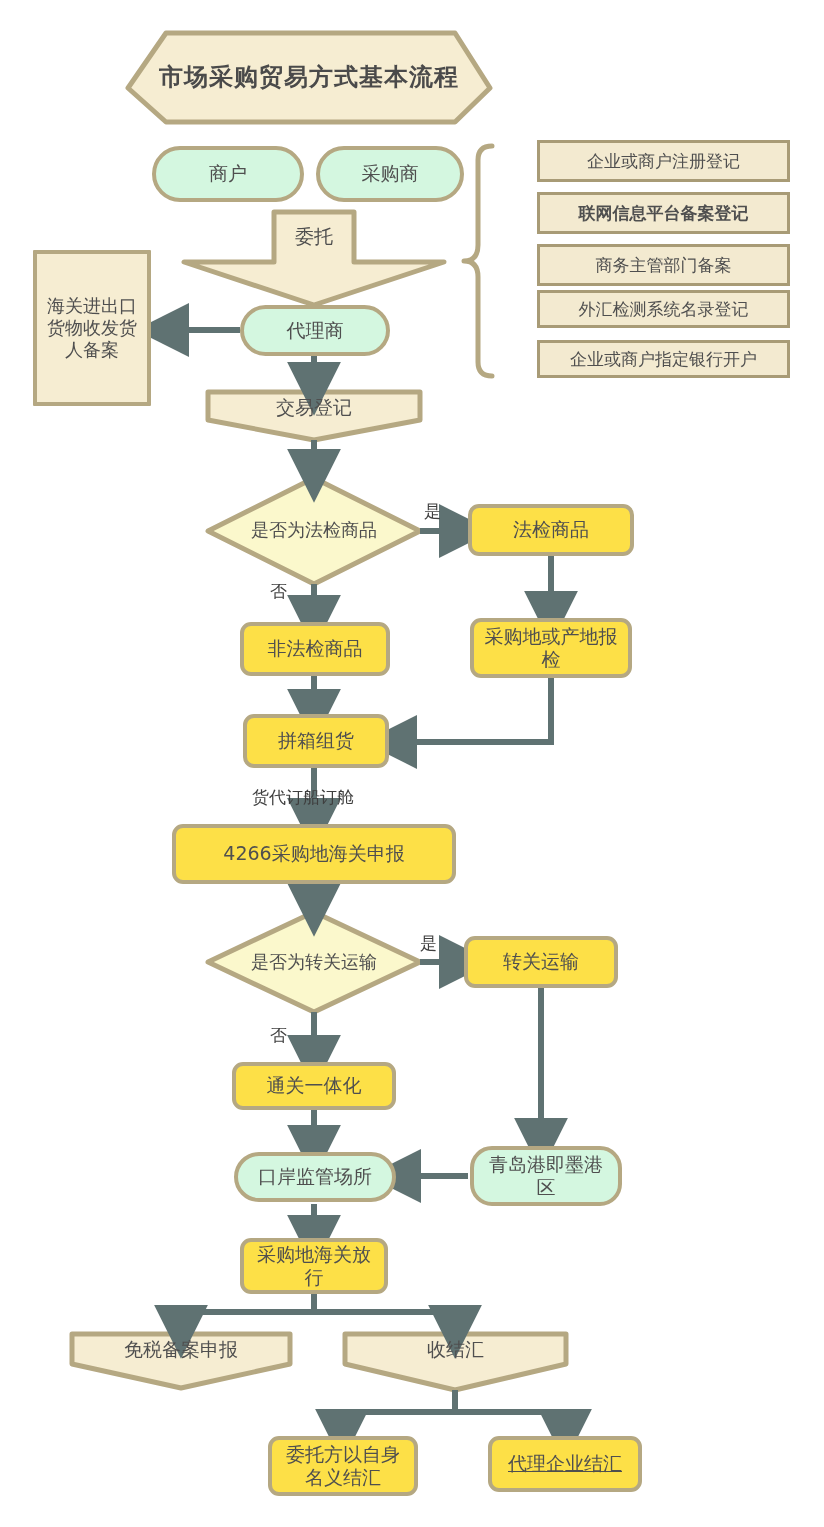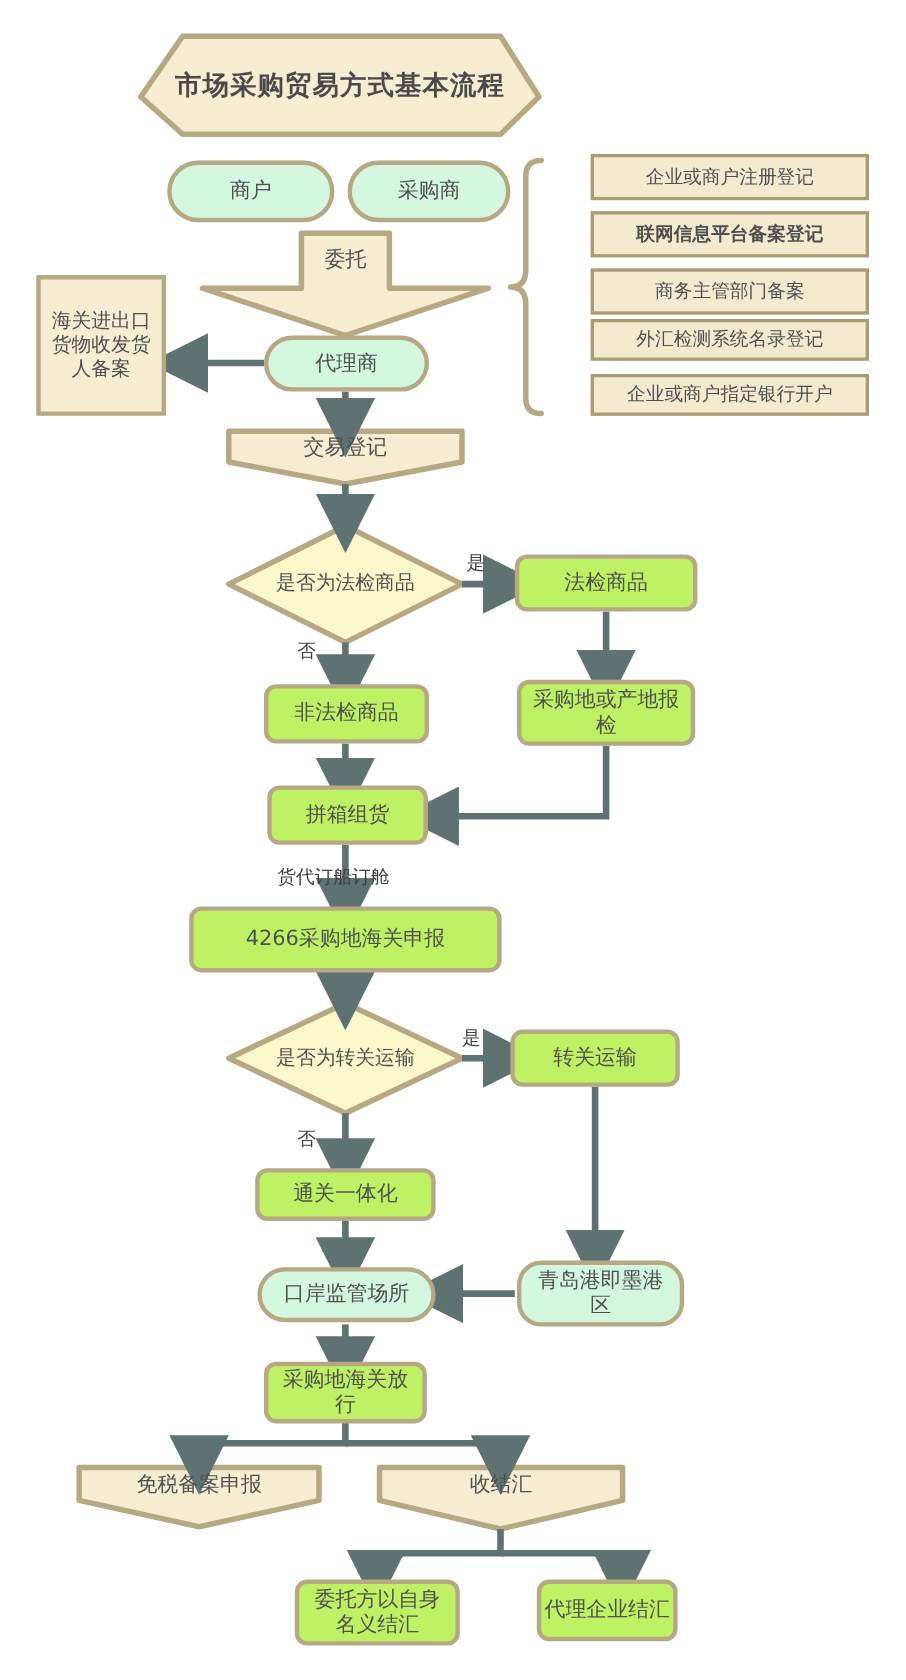--- a/index.html
+++ b/index.html
@@ -28,21 +28,21 @@
     align-items:center;
     justify-content:center;
     text-align:center;
     line-height:1.22;
     color:#4f4f4f;
     z-index:5;
     white-space:pre-line;
   }
   
   .rrect{
-    background:#bef264;
+    background:#fde047;
     border:4px solid #b5a882;
     border-radius:11px;
     font-size:19px;
   }
   
   .srect{
     background:#f6edd2;
     border:4px solid #b5a882;
     border-radius:1px;
     font-size:19px;
@@ -159,21 +159,21 @@
   <div class="node ontop" style="left:72px;top:1334px;width:218px;height:32px;font-size:19px;">免税备案申报</div>
 
   <div class="node mint mint-pill" style="left:152px;top:146px;width:152px;height:56px;">商户</div>
 
   <div class="node ontop" style="left:345px;top:1334px;width:221px;height:32px;font-size:19px;">收结汇</div>
 
   <div class="node mint mint-pill" style="left:316px;top:146px;width:148px;height:56px;">采购商</div>
 
   <div class="node mint mint-pill" style="left:240px;top:305px;width:150px;height:51px;">代理商</div>
 
-  <div class="node srect" style="left:33px;top:250px;width:118px;height:128px;padding:4px 8px;font-size:18px;">海关进出口货物收发货人备案</div>
+  <div class="node srect" style="left:33px;top:250px;width:118px;height:156px;padding:4px 8px;font-size:18px;">海关进出口货物收发货人备案</div>
 
   <div class="node rrect" style="left:468px;top:504px;width:166px;height:52px;">法检商品</div>
 
   <div class="node rrect" style="left:240px;top:622px;width:150px;height:54px;">非法检商品</div>
 
   <div class="node rrect" style="left:470px;top:618px;width:162px;height:60px;padding:2px 6px;">采购地或产地报检</div>
 
   <div class="node rrect" style="left:243px;top:714px;width:146px;height:54px;">拼箱组货</div>
 
   <div class="node rrect" style="left:172px;top:824px;width:284px;height:60px;">4266采购地海关申报</div>
@@ -183,21 +183,21 @@
   <div class="node rrect" style="left:232px;top:1062px;width:164px;height:48px;">通关一体化</div>
 
   <div class="node mint" style="left:470px;top:1146px;width:152px;height:60px;padding:2px 6px;">青岛港即墨港区</div>
 
   <div class="node mint mint-pill" style="left:234px;top:1152px;width:162px;height:50px;">口岸监管场所</div>
 
   <div class="node rrect" style="left:240px;top:1238px;width:148px;height:56px;padding:2px 6px;">采购地海关放行</div>
 
   <div class="node rrect" style="left:268px;top:1436px;width:150px;height:60px;padding:2px 6px;">委托方以自身名义结汇</div>
 
-  <div class="node rrect" style="left:488px;top:1436px;width:128px;height:56px;">代理企业结汇</div>
+  <div class="node rrect" style="left:488px;top:1436px;width:154px;height:56px;text-decoration:underline;">代理企业结汇</div>
 
   <div class="node listbox" style="left:537px;top:140px;width:253px;height:42px;">企业或商户注册登记</div>
   <div class="node listbox" style="left:537px;top:192px;width:253px;height:42px;font-weight:bold;">联网信息平台备案登记</div>
   <div class="node listbox" style="left:537px;top:244px;width:253px;height:42px;">商务主管部门备案</div>
   <div class="node listbox" style="left:537px;top:290px;width:253px;height:38px;">外汇检测系统名录登记</div>
   <div class="node listbox" style="left:537px;top:340px;width:253px;height:38px;">企业或商户指定银行开户</div>
 
   <div class="edge-label" style="left:424px;top:500px;">是</div>
   <div class="edge-label" style="left:270px;top:580px;">否</div>
   <div class="edge-label" style="left:252px;top:786px;">货代订船订舱</div>

